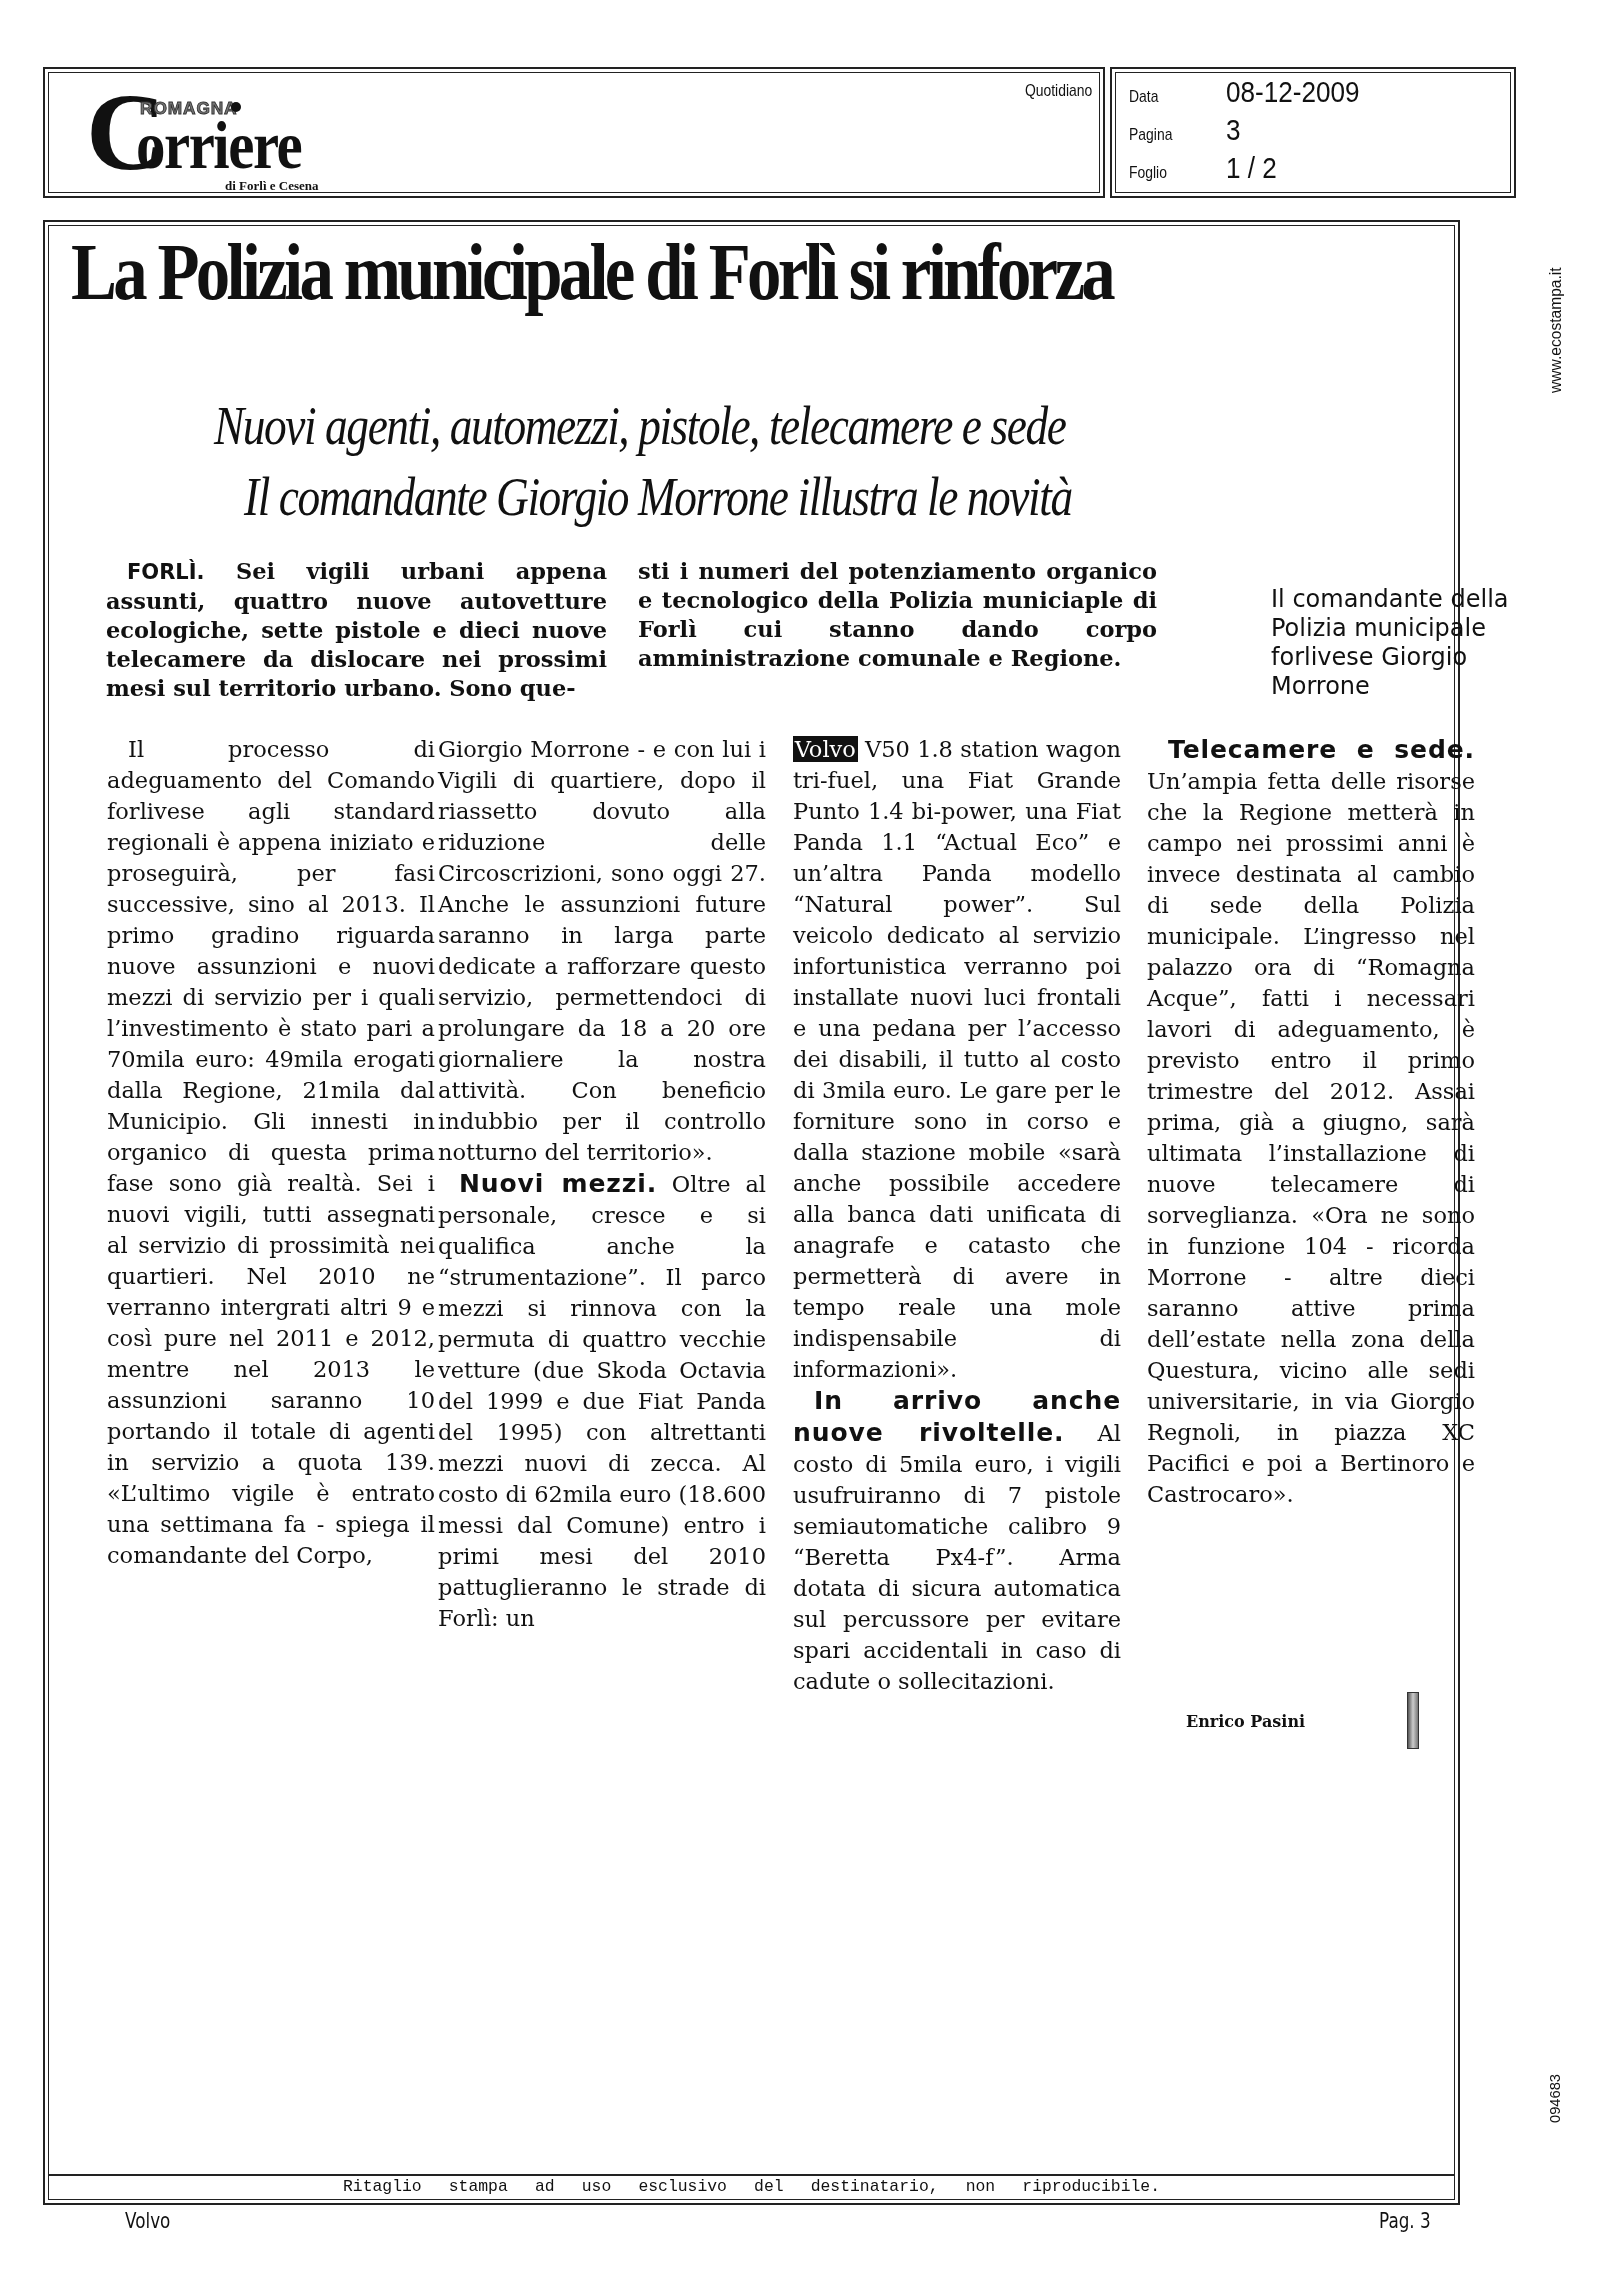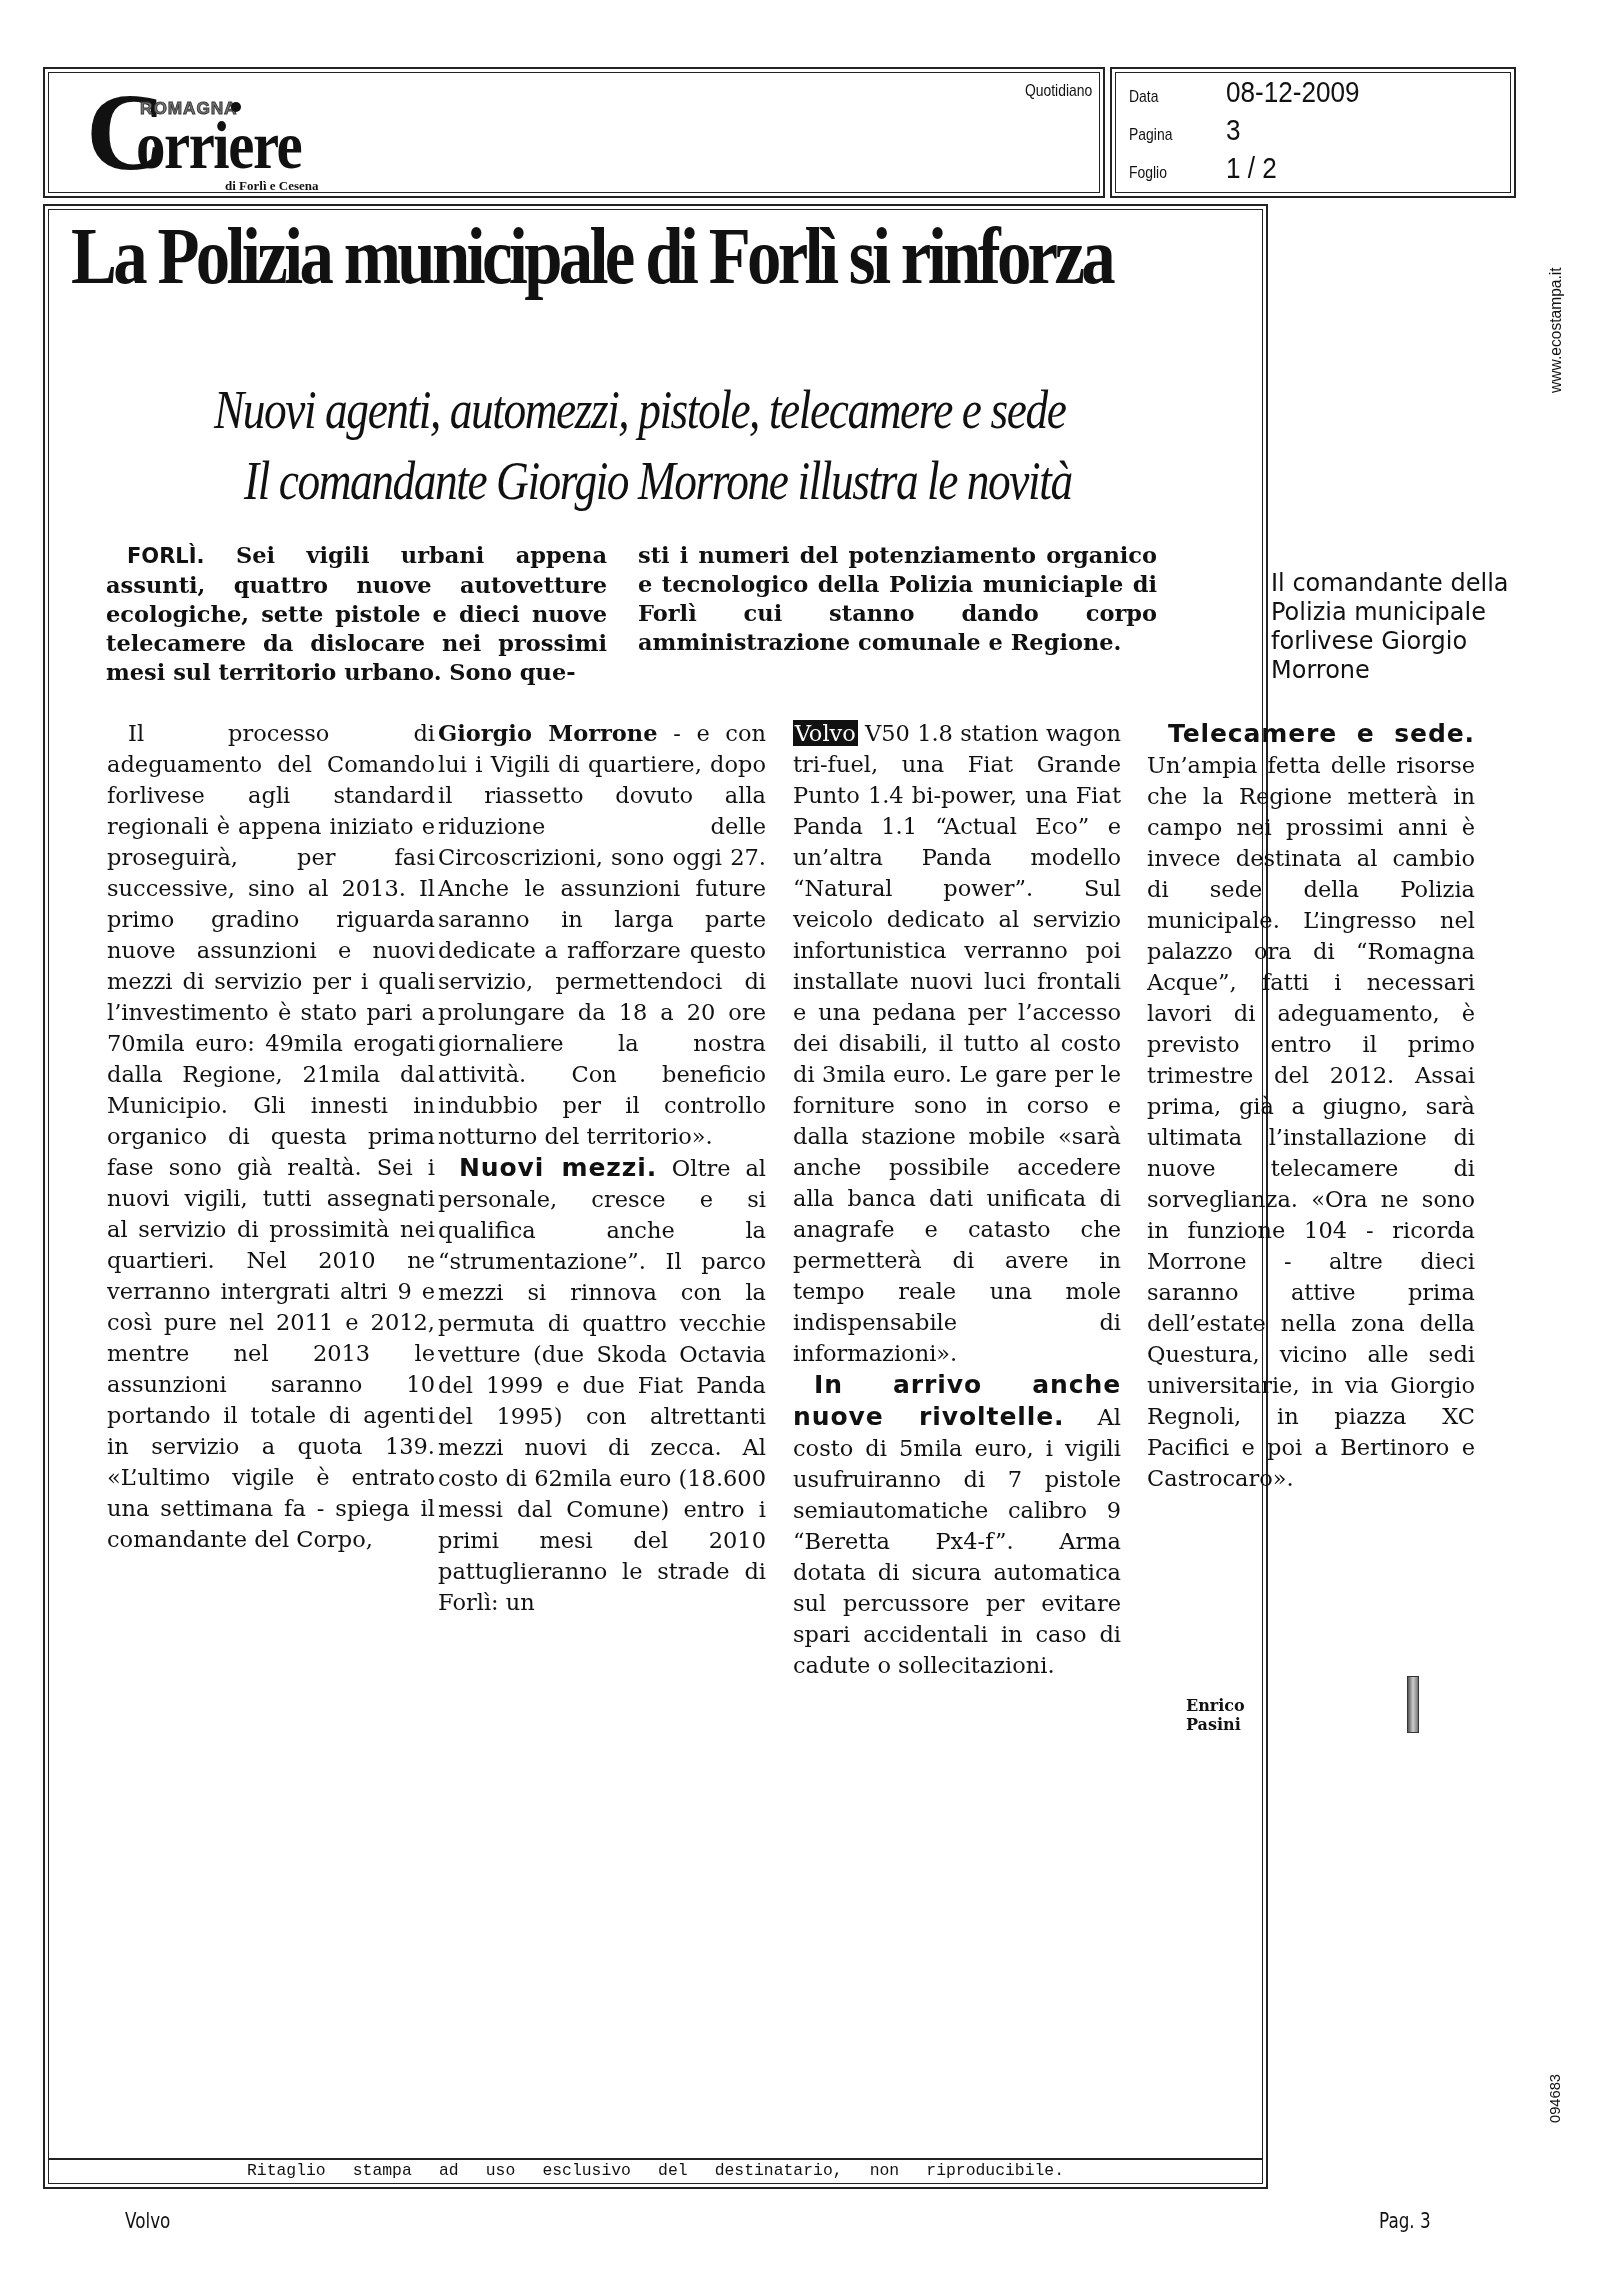--- a/index.html
+++ b/index.html
@@ -11,37 +11,37 @@
   #logo { position:absolute; left:41px; top:19px; width:311px; height:95px; }
   #logo .big-c { position:absolute; left:0; top:-12px; font-family:"Liberation Serif", serif; font-weight:bold; font-size:111px; line-height:1; }
   #logo .romagna { position:absolute; left:54px; top:10.4px; font-family:"Liberation Sans", sans-serif; font-weight:bold; font-size:17.3px; letter-spacing:0.9px; color:#777; -webkit-text-stroke:0.9px #333; }
   #logo .dot { position:absolute; left:145px; top:14px; width:10.4px; height:10.4px; border-radius:50%; background:#111; }
   #logo .orriere { position:absolute; left:50px; top:24px; font-family:"Liberation Serif", serif; font-weight:bold; font-size:67px; line-height:1; letter-spacing:-1.7px; transform:scaleX(0.88); transform-origin:left; }
   #logo .sub { position:absolute; left:112px; top:90px; font-family:"Liberation Serif", serif; font-weight:bold; font-size:13px; white-space:nowrap;margin-left:27px; }
   #quotidiano { position:absolute; right:10.4px; top:12px; font-family:"Liberation Sans", sans-serif; font-size:16.4px; transform:scaleX(0.85); transform-origin:right; }
   .meta-row { position:absolute; left:17.3px; font-family:"Liberation Sans", sans-serif; }
   .meta-row .lbl { display:inline-block; width:97px; font-size:16.4px; transform:scaleX(0.85); transform-origin:left; }
   .meta-row .val { font-size:29px; transform:scaleX(0.9); display:inline-block; transform-origin:left; }
-  #main-box { left:43px; top:204px; width:1225px; height:1985px; }
+  #main-box { left:43px; top:220px; width:1417px; height:1985px; }
   #main-box .inner { position:absolute; inset:2.6px; border:1.7px solid #222; }
   #headline { position:absolute; left:26px; top:5.2px; width:1435px; font-family:"Liberation Serif", serif; font-weight:bold; font-size:80px; letter-spacing:-4.3px; transform:scaleX(0.86); transform-origin:left; white-space:nowrap; }
   .subhead { position:absolute; font-family:"Liberation Serif", serif; font-style:italic; font-size:54px; letter-spacing:-1.7px; white-space:nowrap; transform:scaleX(0.84); transform-origin:left; }
   #subhead-1 { left:169px; top:173px; }
   #subhead-2 { left:199px; top:244px; }
   .lead-col { position:absolute; top:335px; width:501px; font-family:"DejaVu Serif", serif; font-weight:bold; font-size:22.5px; line-height:29px; text-align:justify; }
   .lead-col.c1 { left:61px; }
   .lead-col.c2 { left:593px; width:519px; }
   .lead-col .dateline { font-family:"DejaVu Sans", sans-serif; font-weight:bold; font-size:21px; margin-left:21px; }
   #caption { position:absolute; left:1226px; top:363px; width:259px; font-family:"DejaVu Sans", sans-serif; font-size:24px; line-height:29px; }
   .body-col { position:absolute; top:512px; width:328px; font-family:"DejaVu Serif", serif; font-size:22.5px; line-height:31px; text-align:justify; hyphens:manual; }
   .body-col p { margin:0; text-indent:21px; }
   .body-col p.noindent { text-indent:0; }
   .col1 { left:62px; } .col2 { left:393px; } .col3 { left:748px; } .col4 { left:1102px; }
   .runin { font-family:"DejaVu Sans", sans-serif; font-weight:bold; font-size:25px; letter-spacing:0.9px; }
-  .bold-name { font-weight:bold; }
+  .bold-name { font-weight:normal; }
   .hl { background:#111; color:#fff; padding:0 1.7px; }
   #byline { position:absolute; left:1141px; top:1490px; font-family:"DejaVu Serif", serif; font-weight:bold; font-size:16px; }
   #byline-bar { position:absolute; left:1362px; top:1470px; width:10.4px; height:55px; background:linear-gradient(90deg,#555,#ccc,#777); border:0.9px solid #333; }
   #disclaimer { position:absolute; left:4.3px; right:4.3px; bottom:4.3px; height:22.5px; border-top:2.6px solid #222; text-align:center; font-family:"Liberation Mono", monospace; font-size:16.4px; word-spacing:17.3px; line-height:22.5px; }
   #side-url { position:absolute; left:1547px; top:220px; width:26px; height:173px; }
   #side-url span { position:absolute; left:0; top:173px; transform:rotate(-90deg); transform-origin:0 0; font-family:"Liberation Sans", sans-serif; font-size:15.6px; white-space:nowrap; }
   #side-code { position:absolute; left:1547px; top:2062px; width:26px; height:69px; }
   #side-code span { position:absolute; left:0; top:61px; transform:rotate(-90deg); transform-origin:0 0; font-family:"Liberation Sans", sans-serif; font-size:14.7px; white-space:nowrap; }
   #footer-left { position:absolute; left:125px; top:2209px; font-family:"DejaVu Sans", sans-serif; font-size:21px; transform:scaleX(0.8); transform-origin:left; }
   #footer-right { position:absolute; left:1379px; top:2209px; font-family:"DejaVu Sans", sans-serif; font-size:21px; transform:scaleX(0.8); transform-origin:left; }

